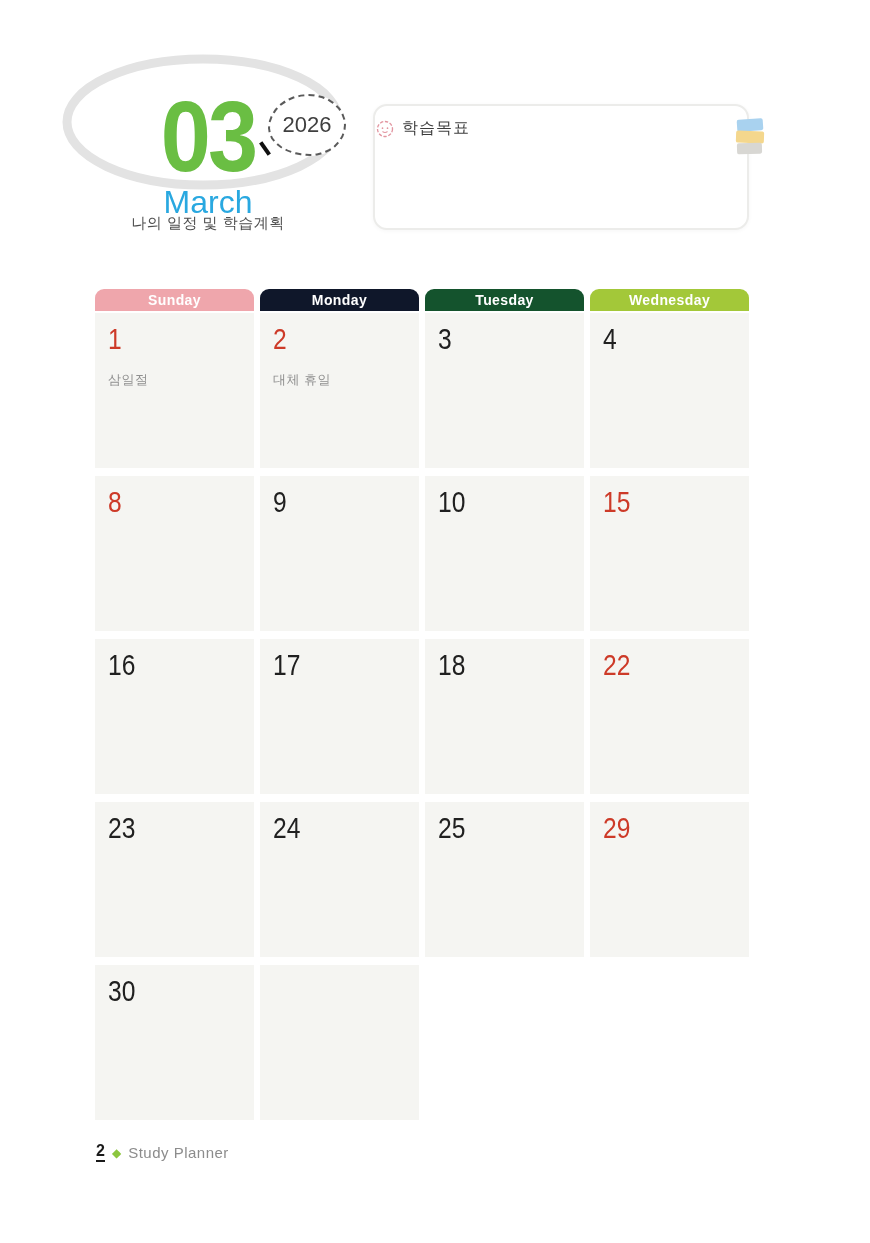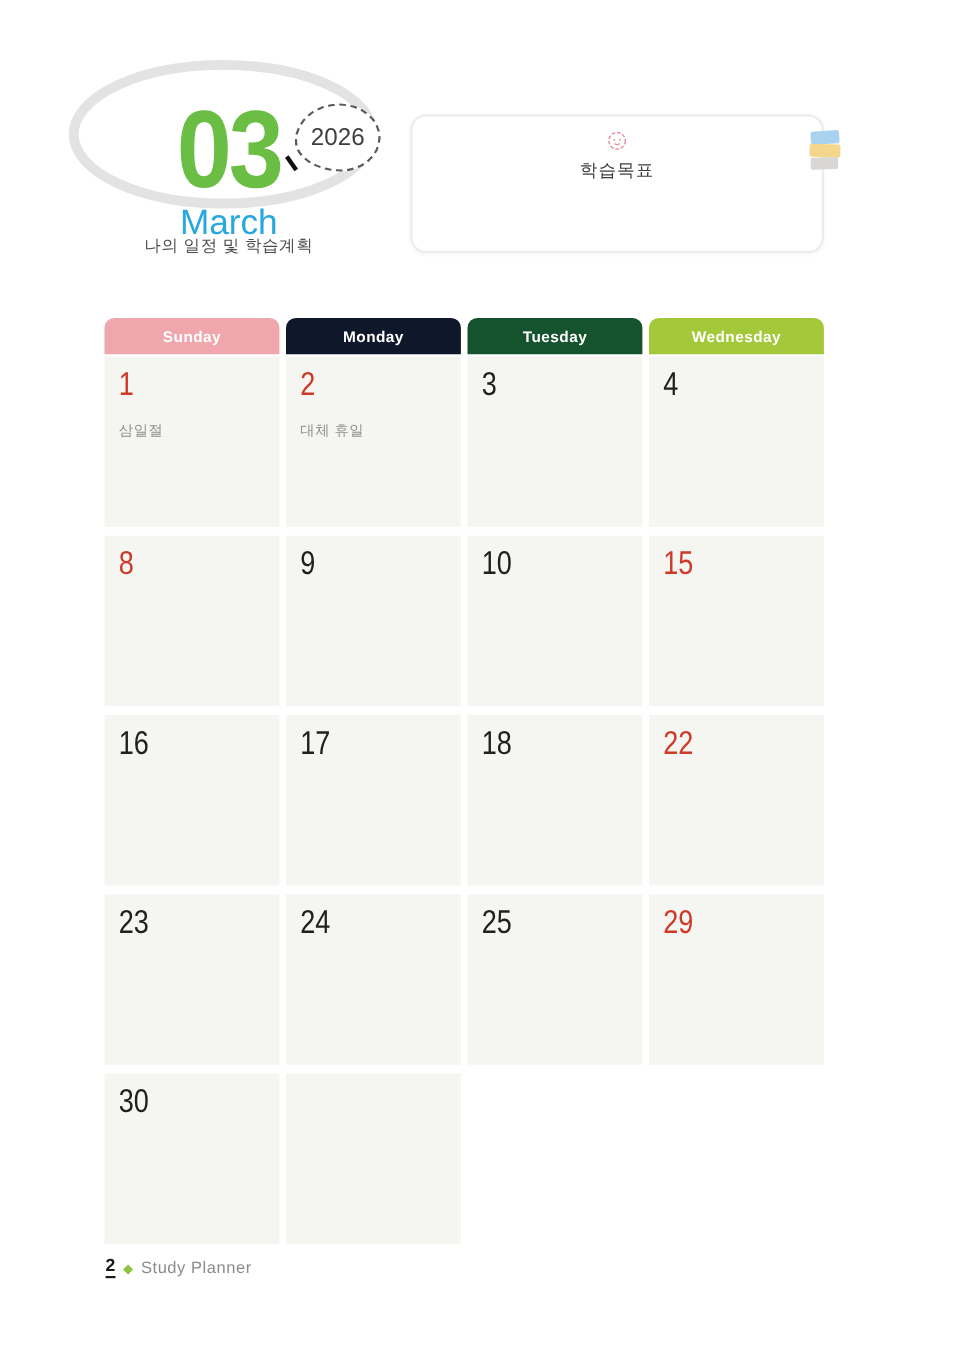--- a/index.html
+++ b/index.html
@@ -36,35 +36,35 @@
     position:absolute; left:88px; top:214px; width:240px; text-align:center;
     font-size:15px; color:#4d4d4d; letter-spacing:0.5px; z-index:1;
   }
 
   
   .goal-box {
     position:absolute; left:373px; top:104px; width:376px; height:126px;
     background:#fff; border:2px solid #ececea; border-radius:14px;
     box-shadow:0 1px 4px rgba(0,0,0,0.04); box-sizing:border-box; z-index:1;
   }
-  .goal-header { display:flex; align-items:center; gap:7px; padding:12px 14px 0 14px;flex-direction:column; }
+  .goal-header { display:flex; align-items:center; gap:7px; padding:12px 14px 0 0; }
   .goal-icon { width:20px; height:20px; flex:0 0 auto; }
   .goal-label { font-size:16px; color:#3c3c3c; letter-spacing:1px; }
   .tab {
     position:absolute; border-radius:2px; z-index:3;
   }
   .tab-0 { left:737px; top:119px; width:26px; height:12px; transform:rotate(-4deg); }
   .tab-1 { left:736px; top:131px; width:28px; height:12px; transform:rotate(2deg); }
   .tab-2 { left:737px; top:143px; width:25px; height:11px; transform:rotate(-2deg); }
 
   
   .calendar { position:absolute; left:95px; top:289px; width:654px; z-index:1; }
   .cal-headers { display:grid; grid-template-columns:repeat(4,1fr); gap:0 6px; }
   .day-header {
-    height:33px; border-radius:9px 9px 0 0; color:#ffffff; font-weight:bold;
+    height:22px; border-radius:9px 9px 0 0; color:#ffffff; font-weight:bold;
     font-size:14px; display:flex; align-items:center; justify-content:center;
     letter-spacing:0.4px;
   }
   .cal-body {
     margin-top:2px; display:grid; grid-template-columns:repeat(4,1fr);
     gap:8px 6px; grid-auto-rows:155px;
   }
   .cell { background:#f5f5f2; padding:9px 12px 0 13px; box-sizing:border-box; }
   .daynum {
     font-size:30px; color:#202020; line-height:1.1; font-weight:400;

